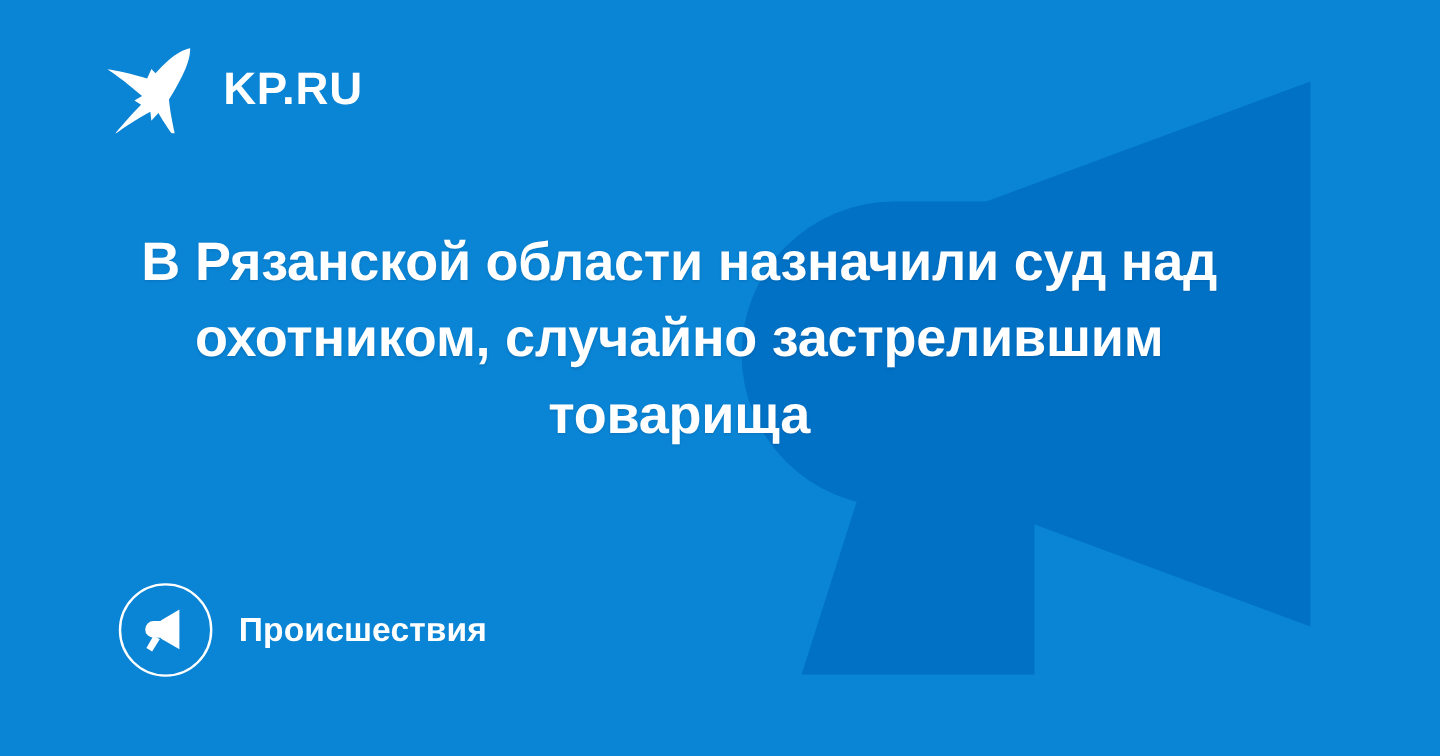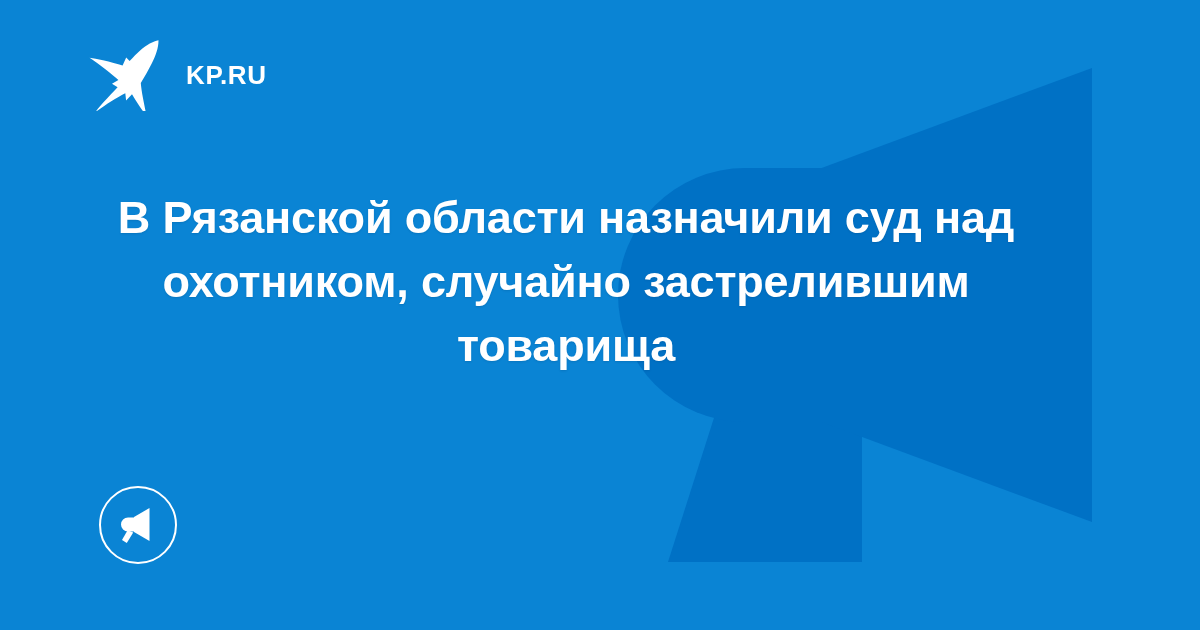--- a/index.html
+++ b/index.html
@@ -48,21 +48,21 @@
 
   .brand-bird {
     width: 74px;
     height: 74px;
     display: block;
     flex: none;
   }
 
   .brand-wordmark {
     color: #ffffff;
-    font-size: 26px;
+    font-size: 38px;
     font-weight: bold;
     letter-spacing: 0.6px;
     line-height: 1;
     white-space: nowrap;
     margin-top: 2px;
   }
 
   
   .headline {
     position: absolute;
@@ -162,15 +162,16 @@
 
   <div class="category-row">
     <span class="category-circle">
       <svg class="category-icon" viewBox="0 0 42 42" aria-hidden="true">
         <path fill="#ffffff" d="M32.5 4.0 L32.5 37.0 L17.0 28.0 L17.0 13.0 Z"></path>
         <path fill="#ffffff" d="M11.0 13.5 L17.5 13.5 L17.5 27.5 L11.0 27.5
           A 7 7 0 0 1 11.0 13.5 Z"></path>
         <path fill="#ffffff" d="M10.6 26.2 L16.2 28.6 L9.8 39.0 L5.0 36.0 Z"></path>
       </svg>
     </span>
+    <span class="category-label">Происшествия</span>
   </div>
 
 </div>
 
 </body></html>

